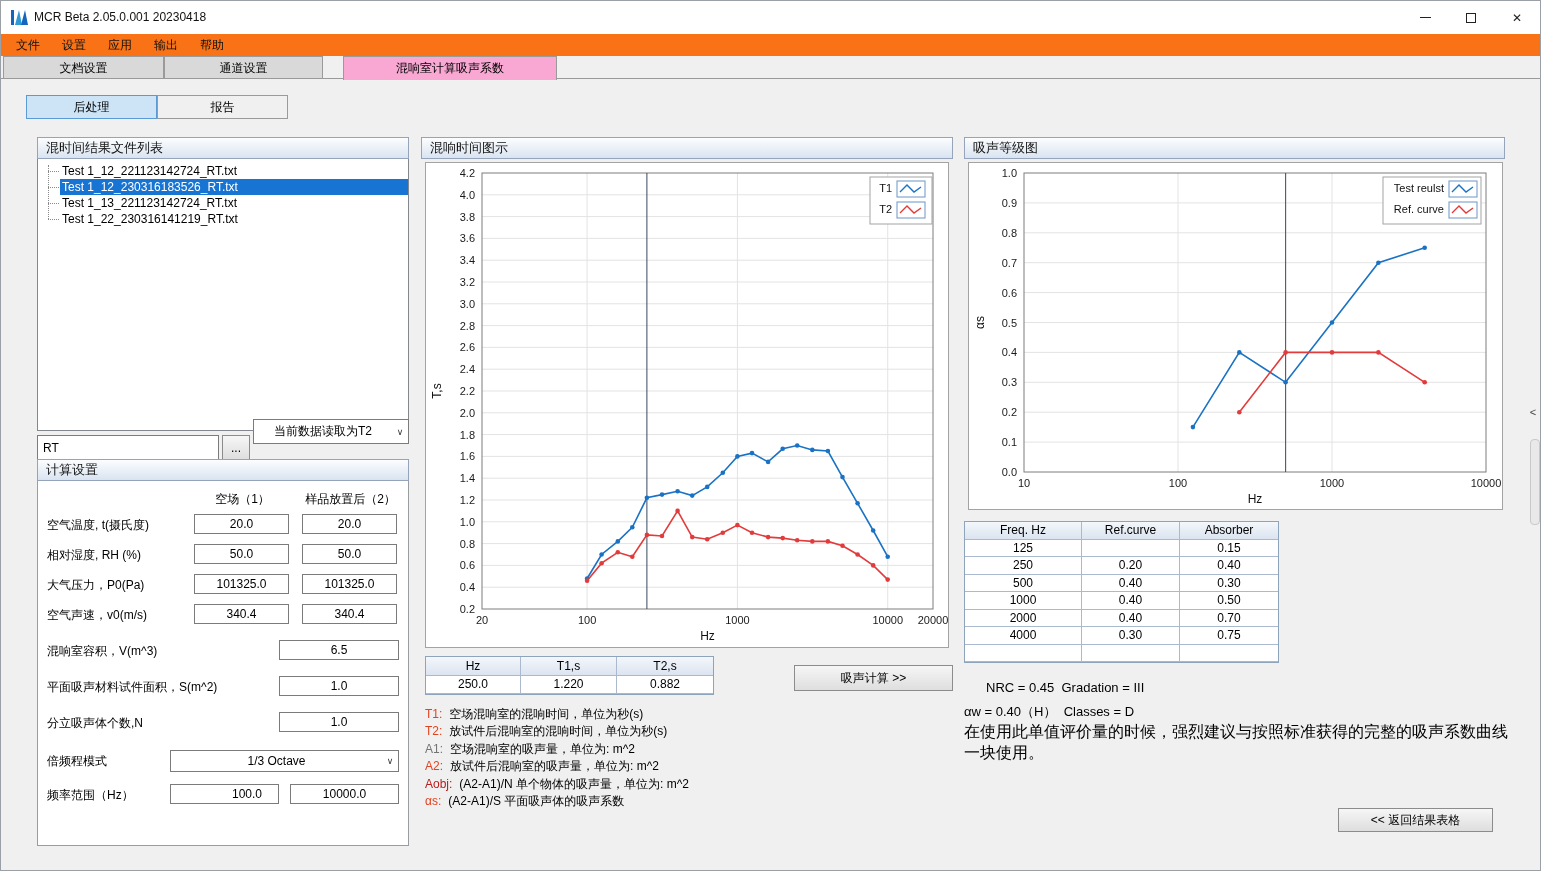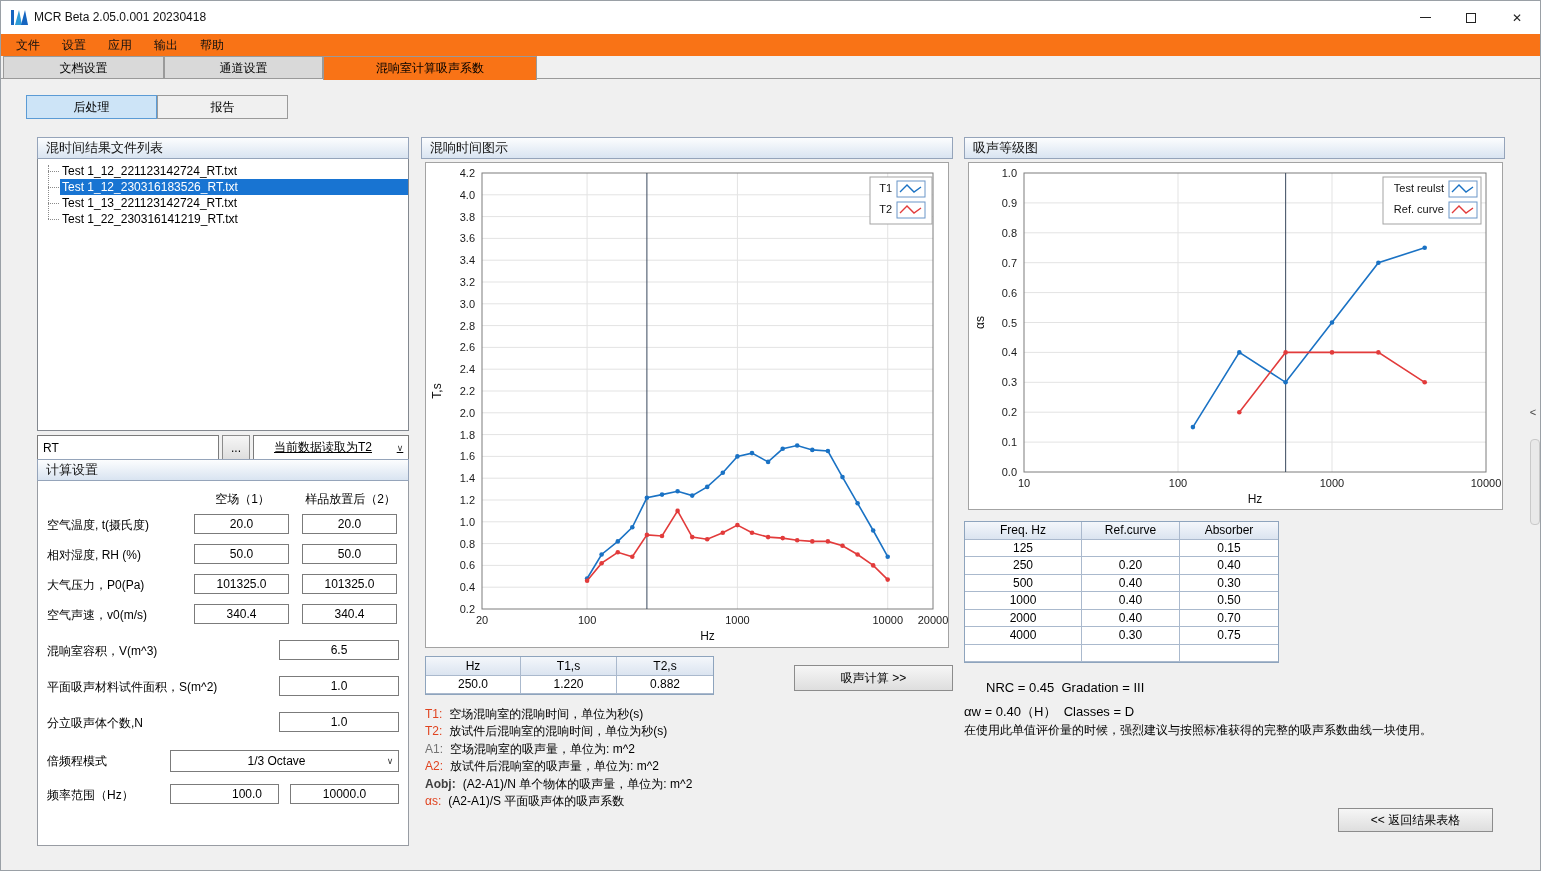--- a/index.html
+++ b/index.html
@@ -9,51 +9,51 @@
   .logo{position:absolute;left:10px;top:8px;width:17px;height:17px;}
   .title-text{position:absolute;left:33px;top:9px;font-size:12px;color:#111;}
   .win-controls{position:absolute;right:0;top:0;height:33px;display:flex;}
   .win-btn{width:46px;height:33px;display:flex;align-items:center;justify-content:center;color:#222;font-size:12px;}
   .glyph-min{width:11px;height:1px;background:#222;}
   .glyph-max{width:10px;height:10px;border:1px solid #222;}
   .menubar{position:absolute;left:0;top:33px;width:100%;height:22px;background:#f97316;display:flex;padding-left:4px;}
   .menu-item{padding:0 11px;line-height:22px;font-size:12px;color:#111;}
   .tabstrip{position:absolute;left:0;top:55px;width:100%;height:23px;background:#f0f0f0;border-bottom:1px solid #9a9a9a;}
   .main-tab{position:absolute;top:0;height:23px;line-height:22px;text-align:center;background:#d9d9d9;border:1px solid #9a9a9a;font-size:12px;}
-  .main-tab.active{background:#f97316;height:24px;border-bottom:none;z-index:3;}
+  .main-tab.active{background:#f9a8d4;height:24px;border-bottom:none;z-index:3;margin-left:20px;}
   .subtab{position:absolute;top:94px;height:24px;line-height:22px;text-align:center;font-size:12px;border:1px solid #9a9a9a;background:#f0f0f0;z-index:2;}
   .panel-header{position:absolute;height:22px;line-height:20px;padding-left:8px;font-size:13px;background:linear-gradient(180deg,#fcfdfe,#d9e4f1);border:1px solid #95a4ba;color:#141414;}
   .file-list{position:absolute;left:36px;top:158px;width:372px;height:272px;background:#fff;border:1px solid #83888f;border-top:none;padding-top:4px;}
   .file-list::before{content:'';position:absolute;left:10px;top:6px;height:54px;border-left:1px dotted #8a8a8a;}
   .file-item{position:relative;height:16px;line-height:16px;padding-left:22px;display:flex;white-space:nowrap;font-size:12px;}
   .tree-stub{position:absolute;left:10px;top:8px;width:11px;border-top:1px dotted #8a8a8a;}
   .file-label{flex:1;padding-left:2px;}
   .file-item.selected .file-label{color:#fff;}
   .field{position:absolute;border:1px solid #7b7b7b;background:#fff;font-family:"Liberation Sans","DejaVu Sans",sans-serif;font-size:12px;text-align:center;height:20px;}
   .rt-input{left:36px;top:434px;width:182px;height:25px;text-align:left;padding-left:5px;}
   .btn{position:absolute;background:linear-gradient(180deg,#f6f6f6,#dedede);border:1px solid #8c8c8c;font-size:12px;display:flex;align-items:center;justify-content:center;cursor:default;}
   .browse-btn{left:221px;top:434px;width:28px;height:25px;}
   .combo{border:1px solid #7b7b7b;background:#fff;display:flex;align-items:center;}
   .combo-text{flex:1;text-align:center;font-size:12px;}
   .combo-arrow{width:16px;text-align:center;font-size:9px;color:#333;}
-  .read-combo{position:absolute;left:252px;top:434px;width:156px;height:25px;text-decoration:underline;}
+  .read-combo{position:absolute;left:252px;top:418px;width:156px;height:25px;}
   .calc-body{position:absolute;left:36px;top:480px;width:372px;height:365px;background:#fff;border:1px solid #989ca3;border-top:none;}
   .col-h{position:absolute;top:10px;width:97px;text-align:center;font-size:12px;white-space:nowrap;}
   .abs-row{position:absolute;left:0;width:100%;height:22px;}
   .row-label{position:absolute;left:9px;top:3px;font-size:12px;white-space:nowrap;}
   .tbl{position:absolute;display:grid;background:#fff;border:1px solid #8ea4bd;}
   .tbl .c{border-right:1px solid #aab9cd;border-bottom:1px solid #aab9cd;display:flex;align-items:center;justify-content:center;font-size:12px;background:#fff;}
   .tbl .c:nth-child(3n){border-right:none;}
   .tbl .h{background:linear-gradient(180deg,#f4f7fb,#dbe4f0);}
   .notes{position:absolute;left:424px;top:705px;width:530px;}
   .note-line{height:17.4px;line-height:17px;font-size:12px;white-space:nowrap;}
   .note-key{margin-right:7px;}
   .nrc-text{position:absolute;left:985px;top:679px;font-size:13px;white-space:pre;}
   .aw-text{position:absolute;left:963px;top:702px;font-size:13px;white-space:pre;}
-  .advice-text{position:absolute;left:963px;top:721px;font-size:12px;width:545px;}
+  .advice-text{position:absolute;left:963px;top:721px;font-size:16px;width:545px;}
   #rt-chart{position:absolute;left:424px;top:161px;background:#fff;border:1px solid #a3a3a3;}
   #rating-chart{position:absolute;left:967px;top:161px;background:#fff;border:1px solid #a3a3a3;}
   svg text{font-family:"Liberation Sans","DejaVu Sans",sans-serif;}
   .collapse-handle{position:absolute;left:1525px;top:401px;width:14px;height:19px;display:flex;align-items:center;justify-content:center;font-size:11px;color:#444;}
   .edge-thumb{position:absolute;left:1529px;top:438px;width:10px;height:86px;background:#e9e9e9;border:1px solid #c9c9c9;border-radius:4px;}
 </style>
 </head>
 <body>
 
 <div class="app">
@@ -291,21 +291,21 @@
       <div class="c">250.0</div>
       <div class="c">1.220</div>
       <div class="c">0.882</div>
     </div>
   <div class="btn" style="left:793px;top:664px;width:159px;height:26px;">吸声计算 &gt;&gt;</div>
   <div class="notes" id="notes">
       <div class="note-line"><span class="note-key" style="color: rgb(224, 67, 31);">T1:</span><span class="note-text">空场混响室的混响时间，单位为秒(s)</span></div>
       <div class="note-line"><span class="note-key" style="color: rgb(224, 67, 31);">T2:</span><span class="note-text">放试件后混响室的混响时间，单位为秒(s)</span></div>
       <div class="note-line"><span class="note-key" style="color: #737373;">A1:</span><span class="note-text">空场混响室的吸声量，单位为: m^2</span></div>
       <div class="note-line"><span class="note-key" style="color: rgb(224, 67, 31);">A2:</span><span class="note-text">放试件后混响室的吸声量，单位为: m^2</span></div>
-      <div class="note-line"><span class="note-key" style="color: #404040; font-weight: bold;">Aobj:</span><span class="note-text">(A2-A1)/N 单个物体的吸声量，单位为: m^2</span></div>
+      <div class="note-line"><span class="note-key" style="color: #b91c1c;">Aobj:</span><span class="note-text">(A2-A1)/N 单个物体的吸声量，单位为: m^2</span></div>
       <div class="note-line"><span class="note-key" style="color: rgb(224, 67, 31);">αs:</span><span class="note-text">(A2-A1)/S 平面吸声体的吸声系数</span></div>
     </div>
 
   <div class="panel-header" style="left:963px;top:136px;width:541px;">吸声等级图</div>
   <svg id="rating-chart" width="535" height="348">
       <rect x="55" y="10" width="462" height="299" fill="#ffffff"></rect>
       <text x="48" y="313" text-anchor="end" font-size="11" fill="#1a1a1a">0.0</text>
       <line x1="55" y1="279.1" x2="517" y2="279.1" stroke="#e3e3e3" stroke-width="1"></line>
       <text x="48" y="283.1" text-anchor="end" font-size="11" fill="#1a1a1a">0.1</text>
       <line x1="55" y1="249.2" x2="517" y2="249.2" stroke="#e3e3e3" stroke-width="1"></line>

